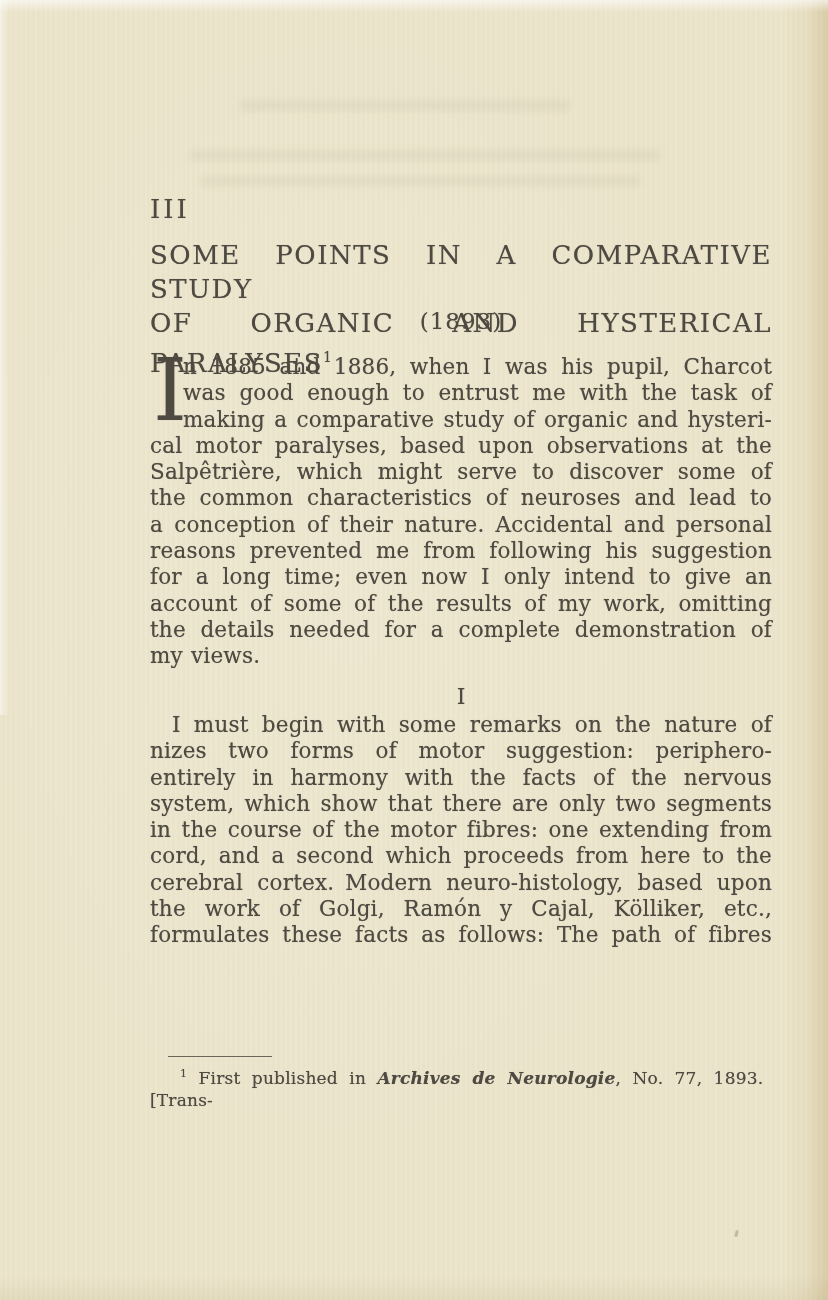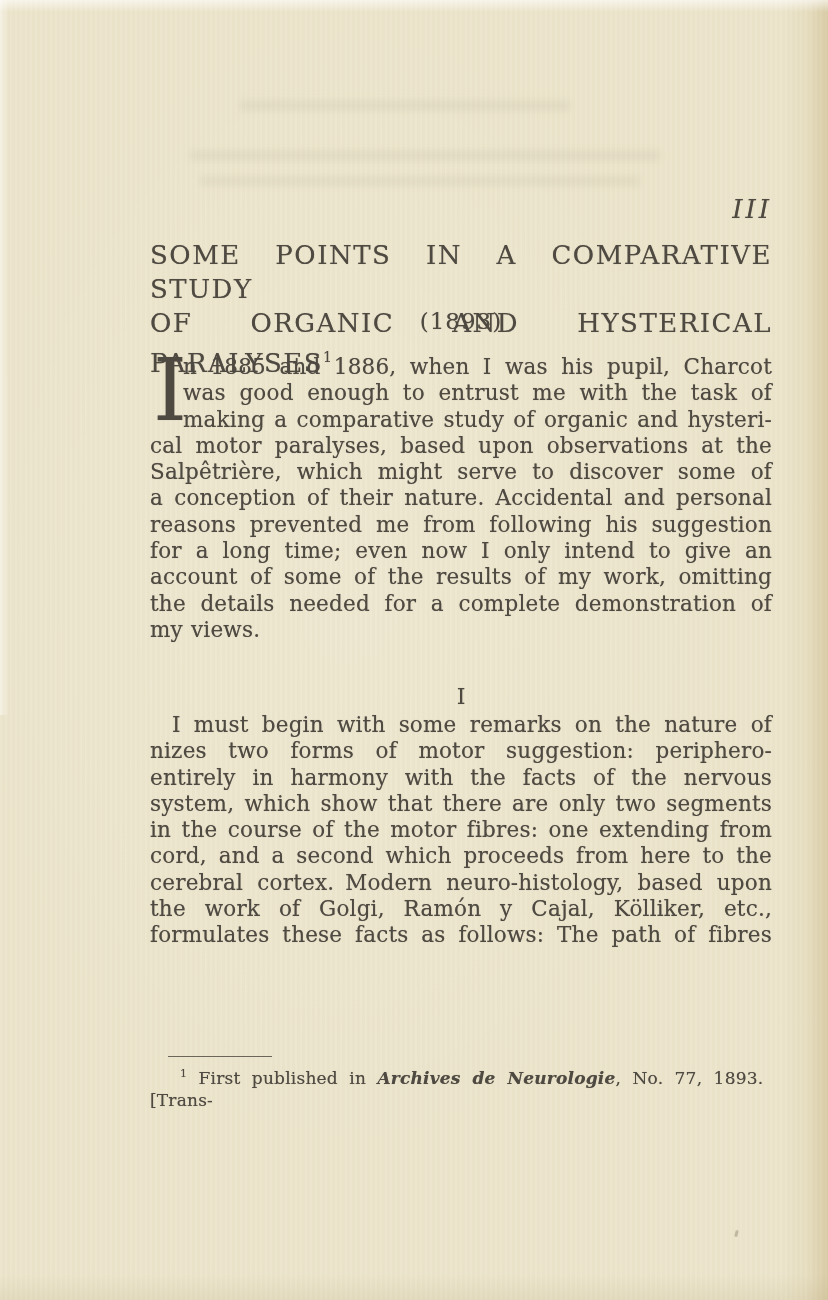--- a/index.html
+++ b/index.html
@@ -38,21 +38,21 @@
   .ghost2{left:190px;top:150px;width:470px;height:11px;}
   .ghost3{left:200px;top:176px;width:440px;height:10px;}
   .speck{
     position:absolute;left:735px;top:1230px;width:3px;height:7px;
     background:rgba(110,100,80,0.35);border-radius:2px;transform:rotate(14deg);filter:blur(0.4px);
   }
 
   .column{position:absolute;left:150px;width:622px;}
   .ink{text-shadow:0 0 0.7px rgba(78,73,65,0.55);}
 
-  .chapter{top:194px;text-align:right;font-size:26px;letter-spacing:3px;font-style:italic;}
+  .chapter{top:194px;text-align:left;font-size:26px;letter-spacing:3px;}
   .title{top:238px;font-size:26px;line-height:34px;letter-spacing:1.5px;}
   .title .tline{text-align:justify;text-align-last:justify;}
   .title sup{font-size:14px;letter-spacing:0;}
   .year{top:308px;text-align:center;font-size:23px;letter-spacing:1px;}
 
   .para{font-size:21.5px;line-height:26.3px;letter-spacing:0.2px;word-spacing:1px;}
   .para .line{text-align:justify;text-align-last:justify;white-space:normal;}
   .para .line.last{text-align-last:left;}
   .p1{top:354px;position:absolute;}
   .p1 .indented{padding-left:33px;}
@@ -89,20 +89,21 @@
 
   <div class="column abs year ink">(1893)</div>
 
   <div class="column para p1 ink">
     <span class="dropcap">I</span>
     <div class="line indented">n 1885 and 1886, when I was his pupil, Charcot</div>
     <div class="line indented">was good enough to entrust me with the task of</div>
     <div class="line indented">making a comparative study of organic and hysteri-</div>
     <div class="line">cal motor paralyses, based upon observations at the</div>
     <div class="line">Salpêtrière, which might serve to discover some of</div>
+    <div class="line">the common characteristics of neuroses and lead to</div>
     <div class="line">a conception of their nature. Accidental and personal</div>
     <div class="line">reasons prevented me from following his suggestion</div>
     <div class="line">for a long time; even now I only intend to give an</div>
     <div class="line">account of some of the results of my work, omitting</div>
     <div class="line">the details needed for a complete demonstration of</div>
     <div class="line last">my views.</div>
   </div>
 
   <div class="column abs section-no ink">I</div>
 

